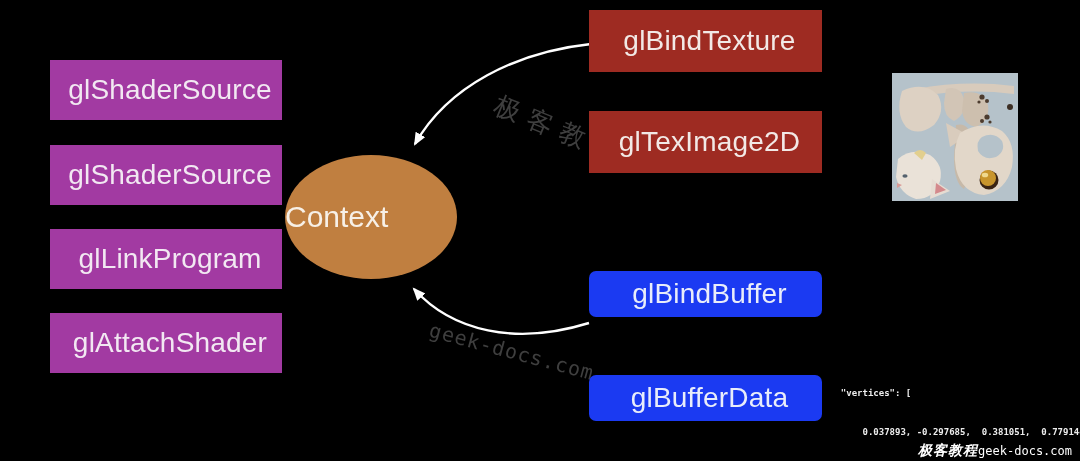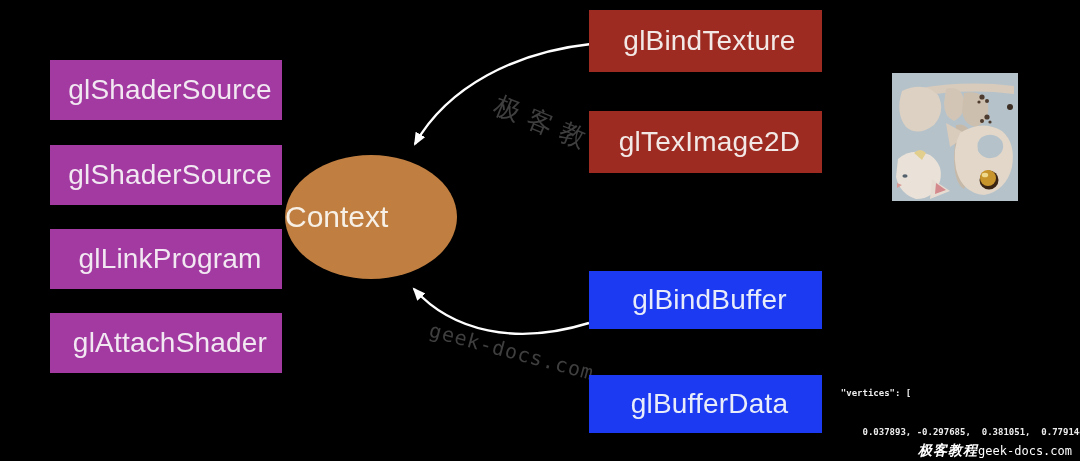--- a/index.html
+++ b/index.html
@@ -18,21 +18,21 @@
     display: flex;
     align-items: center;
     justify-content: center;
     font-size: 28px;
     font-weight: 300;
     letter-spacing: 0.2px;
     padding-left: 8px;
   }
   .box.shader  { left: 9px;  width: 224px; height: 60px; background: var(--c-shader-box, #a23aa2);  color: #f2e8f2; margin-left: 41px; }
   .box.texture { left: 589px; width: 225px; height: 62px; background: var(--c-texture-box, #9e2b22); color: #f2e9e6; }
-  .box.buffer  { left: 589px; width: 225px; height: 58px; background: var(--c-buffer-box, #1b3af2);  color: #e9edfa; }
+  .box.buffer  { left: 589px; width: 225px; height: 46px; background: var(--c-buffer-box, #1b3af2);  color: #e9edfa; border-radius: 7px; }
 
   .ellipse {
     position: absolute;
     left: 285px; top: 155px;
     width: 172px; height: 124px;
     border-radius: 50%;
     background: var(--c-context-ellipse, #c07f40);
     display: flex; align-items: center; justify-content: flex-start;
     color: #f7f0e7; font-size: 30px; font-weight: 300;
   }

